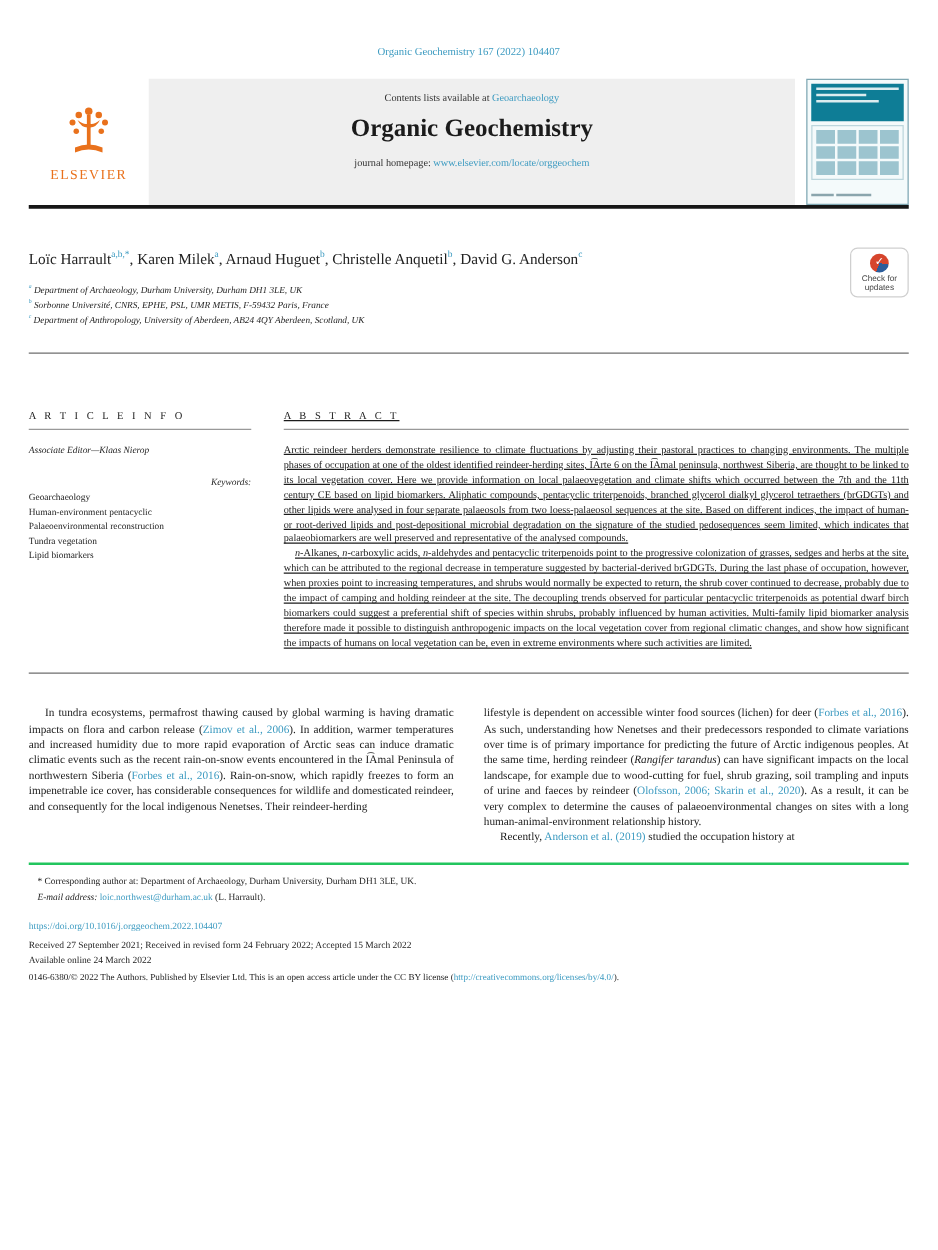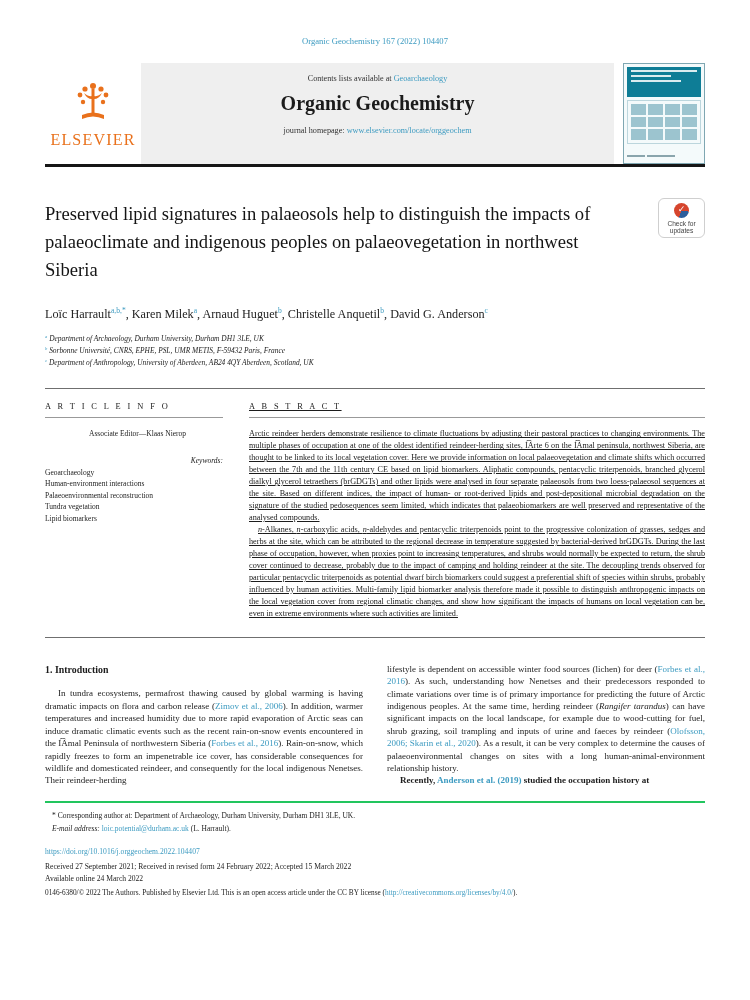--- a/index.html
+++ b/index.html
@@ -1,29 +1,29 @@
 <!DOCTYPE html>
 <html><head>
 <meta charset="utf-8">
 <style>
   * { margin:0; padding:0; box-sizing:border-box; }
   html,body { background:#ffffff; }
   body { width:750px; font-family:"Liberation Serif", serif; color:#1c1c1c; }
-  .page { width:750px; height:1000px; overflow:hidden; padding:0 45px; position:relative; }
+  .page { width:750px; height:1000px; overflow:hidden; padding:0 23px; position:relative; }
 
   .lk { color:#3d9bc1; }
   .it { font-style:italic; }
   sup { font-size:62%; line-height:0; }
   a { text-decoration:none; color:inherit; }
 
   .journal-ref { text-align:center; padding-top:36px; font-size:8.6px; color:#3d9bc1; }
 
   .masthead { display:flex; margin-top:17px; height:101px; }
   .logo-box { width:96px; display:flex; flex-direction:column; align-items:center; justify-content:center; }
-  .logo-box .wordmark { color:#e9711c; font-size:16px; letter-spacing:1.2px; margin-top:2px; }
+  .logo-box .wordmark { color:#e9711c; font-size:11px; letter-spacing:1.2px; margin-top:2px; }
   .band { flex:1; background:#efefef; text-align:center; padding-top:11px; margin-right:9px; }
   .band .contents { font-size:8.2px; color:#333; }
   .band .jtitle { font-size:20px; font-weight:600; margin-top:9px; color:#1b1b1b; }
   .band .homepage { font-size:8.2px; margin-top:11px; color:#333; }
   .cover { width:82px; height:101px; border:1px solid #7fa7b2; background:#f4fafb; padding:3px; }
   .cover-top { height:30px; background:#0e7d96; padding:3px 4px; }
   .cover-top .bar { height:2px; background:rgba(255,255,255,.85); margin-bottom:3px; }
   .cover-top .bar.short { width:60%; }
   .cover-mid { height:44px; margin-top:3px; border:1px solid #bcd6dd; padding:3px;
     display:grid; grid-template-columns:repeat(4,1fr); gap:2px; }
@@ -43,32 +43,32 @@
   .cm-circle::after { content:"✓"; position:absolute; left:0; right:0; top:1px; color:#fff; font-size:9px; }
 
   .authors { margin-top:23px; font-size:12.2px; color:#222;font-family:Liberation Serif, serif; }
   .affiliations { margin-top:11px; font-size:7.4px; font-style:italic; line-height:1.65; color:#222; }
 
   .info-section { margin-top:19px; border-top:1px solid #6f6f6f; border-bottom:1px solid #6f6f6f;
     display:flex; gap:26px; padding:13px 0 17px; }
   .info-col { width:178px; flex:none; }
   .abs-col { flex:1;text-decoration:underline; }
   .col-head { font-size:8.4px; letter-spacing:2.4px; padding-bottom:6px; border-bottom:1px solid #999;
-    margin-bottom:10px; color:#222; }
+    margin-bottom:10px; color:#222;margin-top:32px; }
   .info-body { font-size:7.5px; line-height:1.55; }
-  .assoc-ed { margin-bottom:15px;margin-left:44px; }
+  .assoc-ed { font-style:italic; margin-bottom:15px; }
   .kw-label { font-style:italic;text-align:right; }
   .abs-col p { font-size:8.2px; line-height:1.46; text-align:justify; }
   .abs-col p.p2 { text-indent:9px; }
 
   .body-cols { display:flex; gap:24px; margin-top:25px; }
   .bcol { flex:1; font-size:9px; line-height:1.38; text-align:justify; }
   .bcol h2 { font-size:9.9px; font-weight:700; margin-bottom:11px; }
   .bcol p.ind { text-indent:13px; }
-  .bcol p + p { margin-top:0;font-weight:bold; }
+  .bcol p + p { margin-top:0; }
 
   .footnote { margin-top:14px; border-top:2px solid #22c55e; padding-top:7px; font-size:7.5px; line-height:1.7; }
   .footnote .fline { padding-left:7px; }
   .doi-line { margin-top:12px; font-size:7.6px; }
   .dates { margin-top:5px; font-size:7.6px; line-height:1.55; }
   .issn-line { margin-top:3px; font-size:7.3px; }
 </style>
 </head>
 <body>
 
@@ -123,21 +123,20 @@
       <div class="cover-bot">
           <i></i>
           <i style="width:28px"></i>
         </div>
     </div>
   </div>
 
   <div class="thick-rule"></div>
 
   <div class="title-row">
-    <h1 class="title">Preserved lipid signatures in palaeosols help to distinguish the impacts of palaeoclimate and indigenous peoples on palaeovegetation in northwest Siberia</h1>
     <div class="badge">
       <div class="cm-circle"></div>
       <div>Check for</div>
       <div>updates</div>
     </div>
   </div>
 
   <div class="authors"><span>Loïc Harrault</span><sup class="lk">a,b,*</sup><span>, Karen Milek</span><sup class="lk">a</sup><span>, Arnaud Huguet</span><sup class="lk">b</sup><span>, Christelle Anquetil</span><sup class="lk">b</sup><span>, David G. Anderson</span><sup class="lk">c</sup></div>
 
   <div class="affiliations">
@@ -146,47 +145,46 @@
     <div><sup class="lk">c</sup><span> Department of Anthropology, University of Aberdeen, AB24 4QY Aberdeen, Scotland, UK</span></div>
   </div>
 
   <div class="info-section">
     <div class="info-col">
       <div class="col-head">A R T I C L E   I N F O</div>
       <div class="info-body">
         <div class="assoc-ed">Associate Editor—Klaas Nierop</div>
         <div class="kw-label">Keywords:</div>
         <div>Geoarchaeology</div>
-        <div>Human-environment interactions</div>
+        <div>Human-environment pentacyclic</div>
         <div>Palaeoenvironmental reconstruction</div>
         <div>Tundra vegetation</div>
         <div>Lipid biomarkers</div>
       </div>
     </div>
     <div class="abs-col">
       <div class="col-head">A B S T R A C T</div>
       <p>Arctic reindeer herders demonstrate resilience to climate fluctuations by adjusting their pastoral practices to changing environments. The multiple phases of occupation at one of the oldest identified reindeer-herding sites, I͡Arte 6 on the I͡Amal peninsula, northwest Siberia, are thought to be linked to its local vegetation cover. Here we provide information on local palaeovegetation and climate shifts which occurred between the 7th and the 11th century CE based on lipid biomarkers. Aliphatic compounds, pentacyclic triterpenoids, branched glycerol dialkyl glycerol tetraethers (brGDGTs) and other lipids were analysed in four separate palaeosols from two loess-palaeosol sequences at the site. Based on different indices, the impact of human- or root-derived lipids and post-depositional microbial degradation on the signature of the studied pedosequences seem limited, which indicates that palaeobiomarkers are well preserved and representative of the analysed compounds.</p>
       <p class="p2"><span class="it">n</span><span>-Alkanes, </span><span class="it">n</span><span>-carboxylic acids, </span><span class="it">n</span><span>-aldehydes and pentacyclic triterpenoids point to the progressive colonization of grasses, sedges and herbs at the site, which can be attributed to the regional decrease in temperature suggested by bacterial-derived brGDGTs. During the last phase of occupation, however, when proxies point to increasing temperatures, and shrubs would normally be expected to return, the shrub cover continued to decrease, probably due to the impact of camping and holding reindeer at the site. The decoupling trends observed for particular pentacyclic triterpenoids as potential dwarf birch biomarkers could suggest a preferential shift of species within shrubs, probably influenced by human activities. Multi-family lipid biomarker analysis therefore made it possible to distinguish anthropogenic impacts on the local vegetation cover from regional climatic changes, and show how significant the impacts of humans on local vegetation can be, even in extreme environments where such activities are limited.</span></p>
     </div>
   </div>
 
   <div class="body-cols">
     <div class="bcol">
-      <h2>1. Introduction</h2>
       <p class="ind"><span>In tundra ecosystems, permafrost thawing caused by global warming is having dramatic impacts on flora and carbon release (</span><span class="lk">Zimov et al., 2006</span><span>). In addition, warmer temperatures and increased humidity due to more rapid evaporation of Arctic seas can induce dramatic climatic events such as the recent rain-on-snow events encountered in the I͡Amal Peninsula of northwestern Siberia (</span><span class="lk">Forbes et al., 2016</span><span>). Rain-on-snow, which rapidly freezes to form an impenetrable ice cover, has considerable consequences for wildlife and domesticated reindeer, and consequently for the local indigenous Nenetses. Their reindeer-herding</span></p>
     </div>
     <div class="bcol">
       <p><span>lifestyle is dependent on accessible winter food sources (lichen) for deer (</span><span class="lk">Forbes et al., 2016</span><span>). As such, understanding how Nenetses and their predecessors responded to climate variations over time is of primary importance for predicting the future of Arctic indigenous peoples. At the same time, herding reindeer (</span><span class="it">Rangifer tarandus</span><span>) can have significant impacts on the local landscape, for example due to wood-cutting for fuel, shrub grazing, soil trampling and inputs of urine and faeces by reindeer (</span><span class="lk">Olofsson, 2006; Skarin et al., 2020</span><span>). As a result, it can be very complex to determine the causes of palaeoenvironmental changes on sites with a long human-animal-environment relationship history.</span></p>
       <p class="ind"><span>Recently, </span><span class="lk">Anderson et al. (2019)</span><span> studied the occupation history at</span></p>
     </div>
   </div>
 
   <div class="footnote">
     <div class="fline">* Corresponding author at: Department of Archaeology, Durham University, Durham DH1 3LE, UK.</div>
-    <div class="fline"><span class="it">E-mail address: </span><span class="lk">loic.potential@durham.ac.uk</span><span> (L. Harrault).</span></div>
+    <div class="fline"><span class="it">E-mail address: </span><span class="lk">loic.northwest@durham.ac.uk</span><span> (L. Harrault).</span></div>
   </div>
 
   <div class="doi-line"><a class="lk">https://doi.org/10.1016/j.orggeochem.2022.104407</a></div>
 
   <div class="dates">
     <div>Received 27 September 2021; Received in revised form 24 February 2022; Accepted 15 March 2022</div>
     <div>Available online 24 March 2022</div>
   </div>
 
   <div class="issn-line"><span>0146-6380/© 2022 The Authors. Published by Elsevier Ltd. This is an open access article under the CC BY license (</span><span class="lk">http://creativecommons.org/licenses/by/4.0/</span><span>).</span></div>

